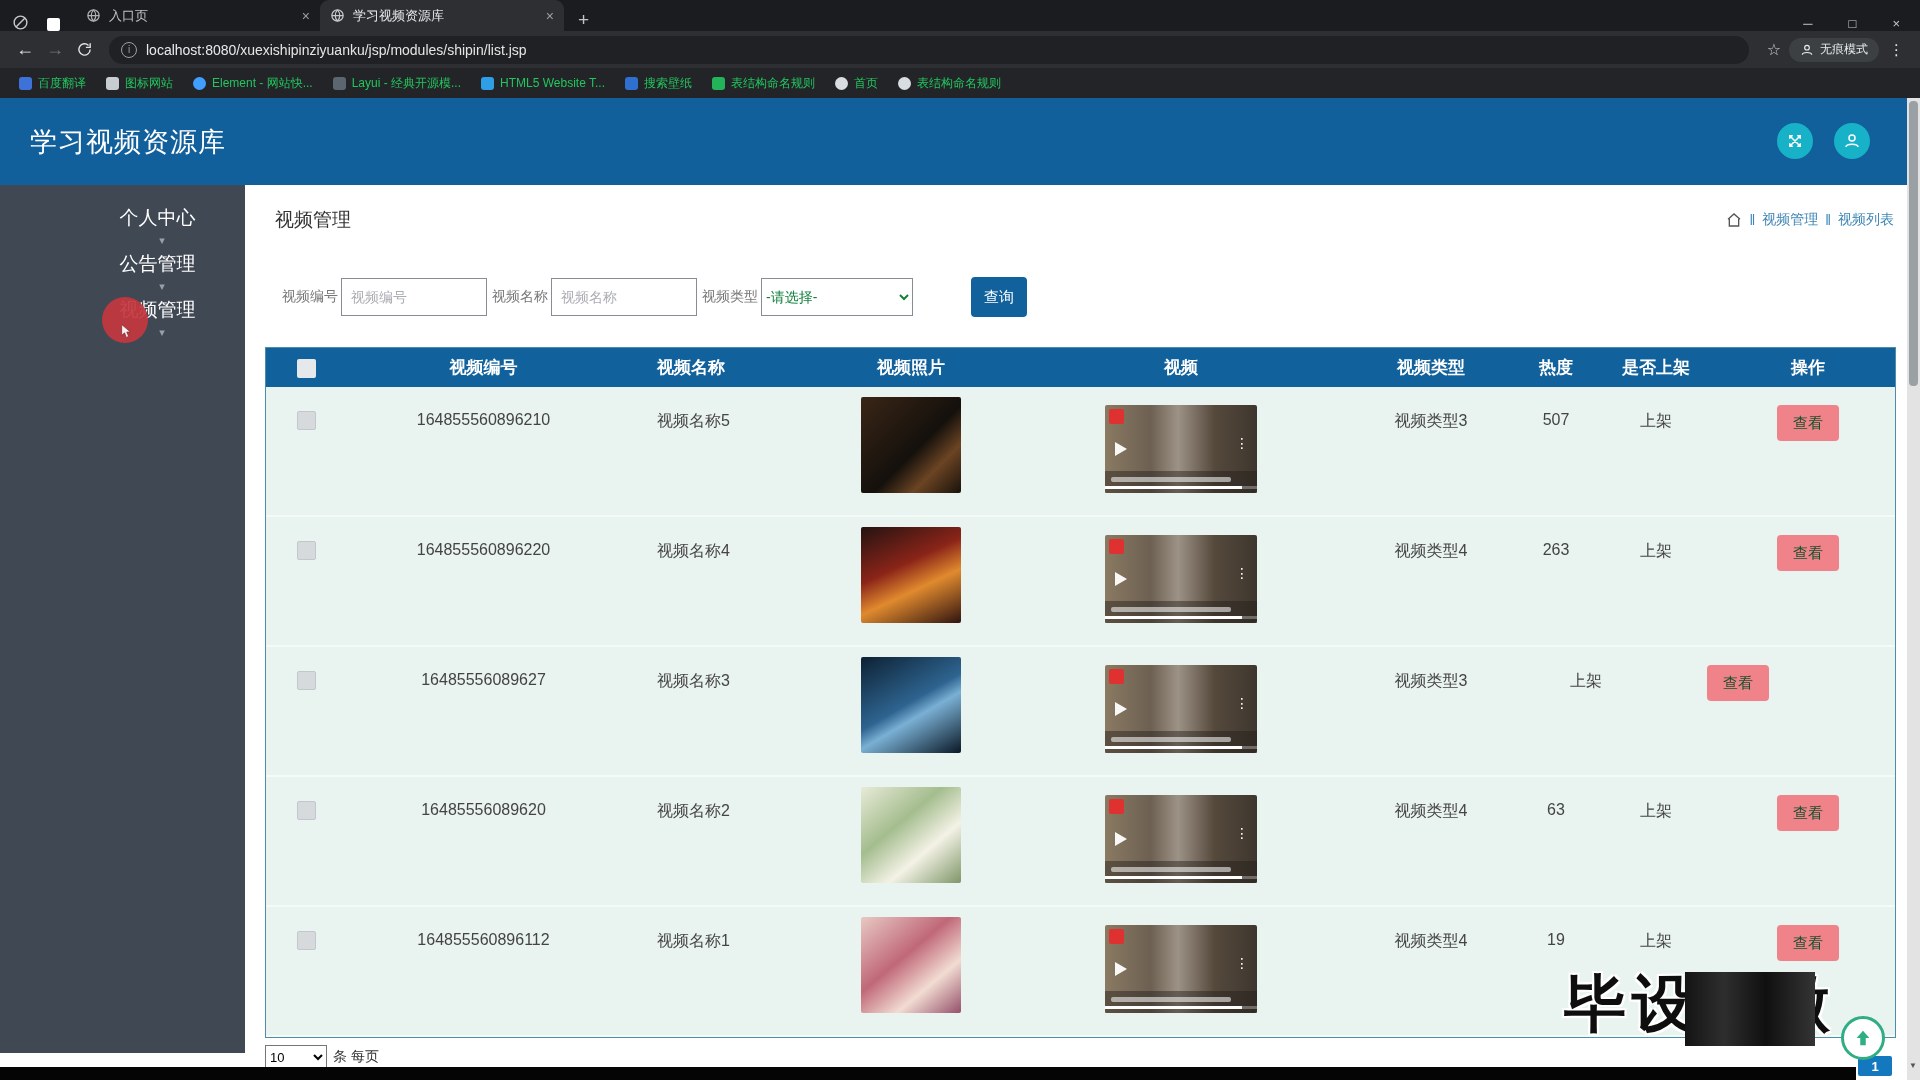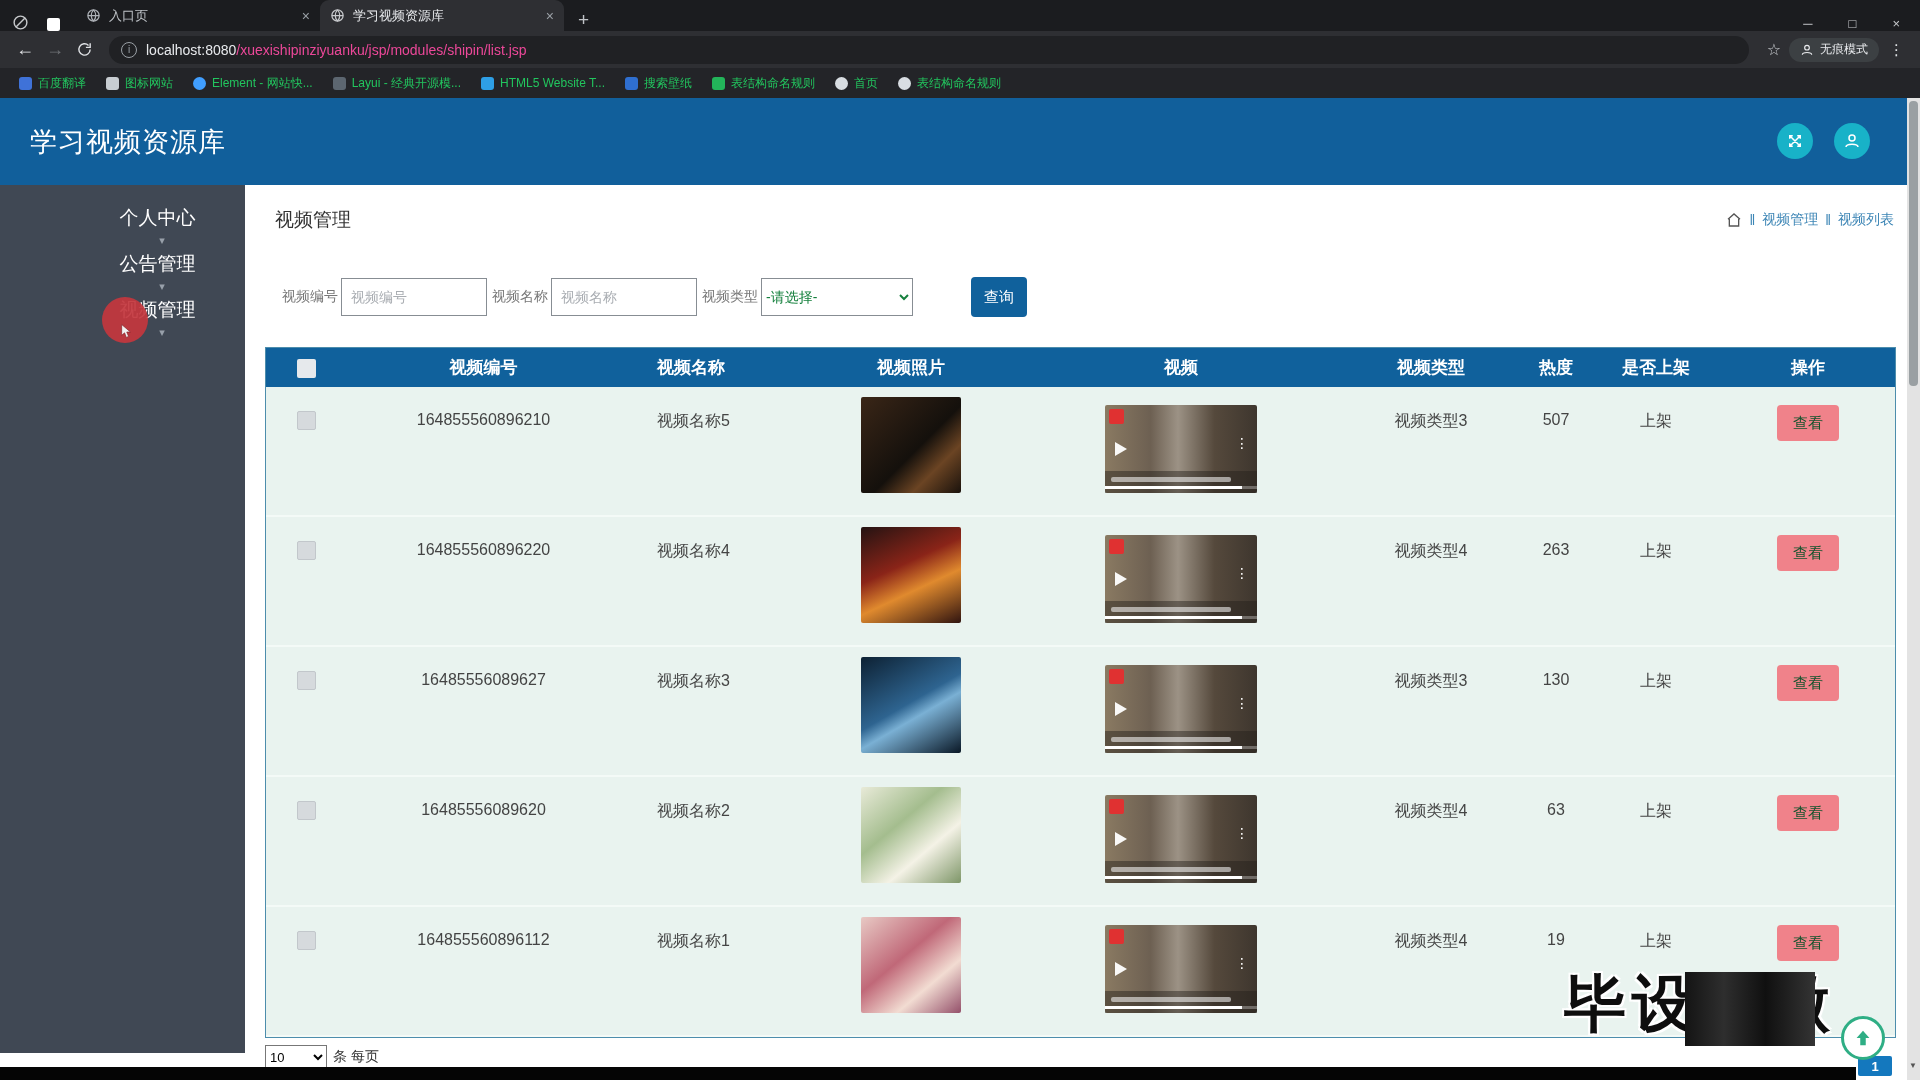--- a/index.html
+++ b/index.html
@@ -16,21 +16,21 @@
   .tab .tx{color:#9aa0a6;font-size:14px;margin-left:8px;}
   .tab.active{background:#2e2f33;border-radius:9px 9px 0 0;color:#e8eaed;}
   .newtab{color:#c0c3c7;font-size:19px;margin-left:14px;}
   .wincontrols{margin-left:auto;display:flex;gap:36px;margin-right:20px;color:#c7c9cc;font-size:13px;}
   .toolbar{height:37px;background:#2e2f33;display:flex;align-items:center;padding:0 10px;}
   .navbtn{width:30px;text-align:center;color:#dfe1e4;font-size:18px;}
   .navbtn.dim{color:#6e7175;}
   .omnibox{flex:1;height:28px;background:#202124;border-radius:14px;display:flex;align-items:center;padding:0 12px;margin:0 10px;}
   .info-i{width:14px;height:14px;border:1.5px solid #9aa0a6;border-radius:50%;color:#9aa0a6;font-size:10px;line-height:14px;text-align:center;flex:0 0 auto;}
   .host{color:#e8eaed;font-size:14px;margin-left:9px;white-space:nowrap;}
-  .path{color:#ec4899;font-size:14px;white-space:nowrap;}
+  .path{color:#e5e5e5;font-size:14px;white-space:nowrap;}
   .star{color:#c6c9cd;font-size:16px;margin:0 8px;}
   .incog{height:24px;background:#3c4043;border-radius:12px;display:flex;align-items:center;gap:6px;padding:0 11px;color:#e8eaed;font-size:12px;}
   .menu-dots{color:#dfe1e4;font-size:15px;margin:0 6px 0 10px;}
   .bookmarks{height:30px;background:#232428;display:flex;align-items:center;padding-left:10px;gap:2px;}
   .bm{display:flex;align-items:center;gap:6px;padding:3px 9px;color:#22c55e;font-size:12px;white-space:nowrap;}
   .bmi{width:13px;height:13px;flex:0 0 auto;}
 
   
   .appheader{height:87px;background:#115f9b;position:relative;display:flex;align-items:center;}
   .apptitle{color:#fff;font-size:27px;margin-left:30px;letter-spacing:1px;}
@@ -329,21 +329,20 @@
         <span class="pbadge"></span>
         <span class="ptri"></span>
         <span class="pdots">⋮</span>
         <span class="pcap"></span>
         <span class="pbar">
                     <span class="pfill"></span>
                   </span>
       </div>
     </div>
     <div class="c6">视频类型3</div>
-    <div class="c7">130</div>
     <div class="c8">上架</div>
     <div class="c9"><button class="viewbtn">查看</button></div>
   </div>
 
   <div class="trow">
     <div class="c1"><span class="rowcb"></span></div>
     <div class="c2">16485556089620</div>
     <div class="c3">视频名称2</div>
     <div class="c4">
       <div class="photo" style="background: linear-gradient(140deg, rgb(232, 234, 216), rgb(164, 189, 142) 38%, rgb(244, 242, 230) 66%, rgb(126, 150, 104));"></div>

